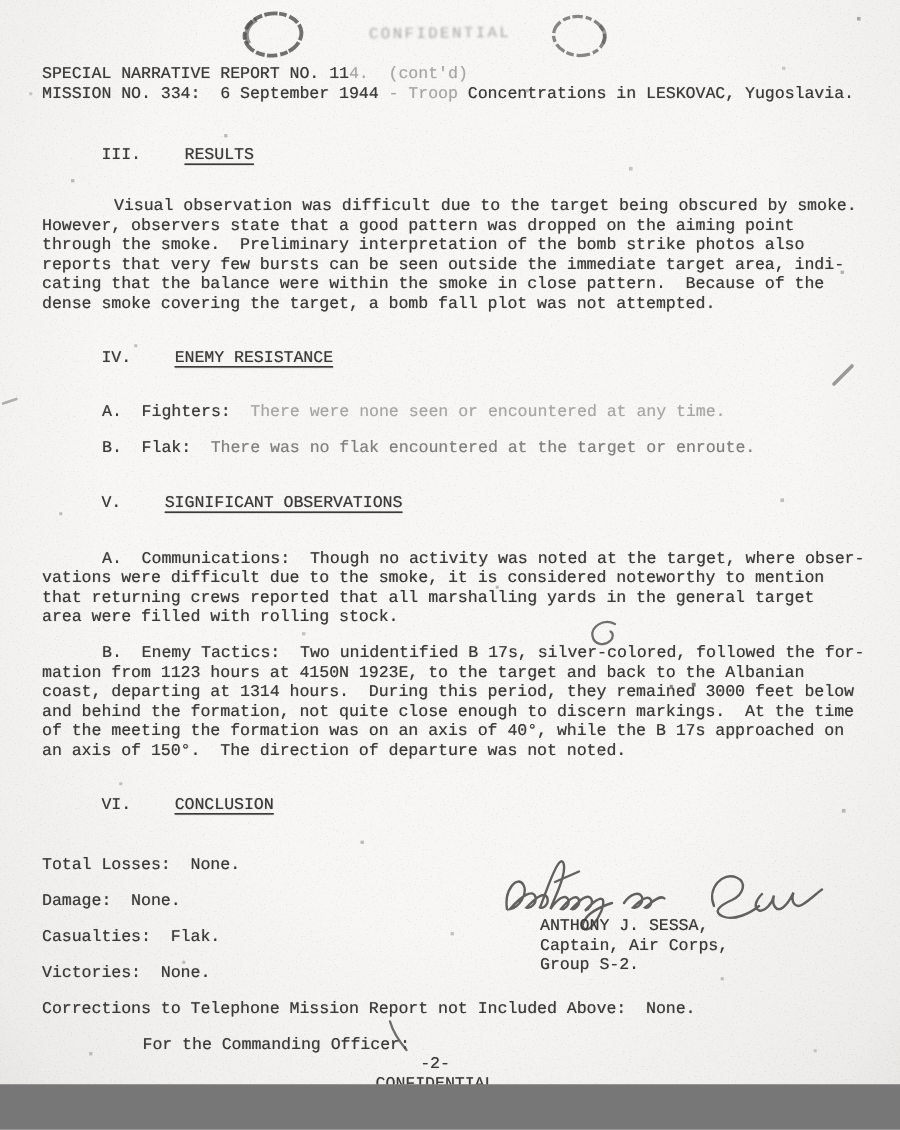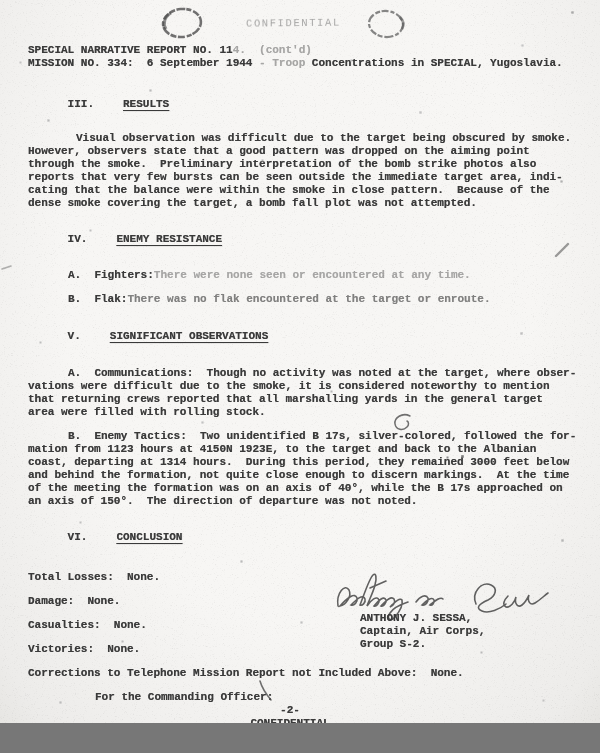--- a/index.html
+++ b/index.html
@@ -3,35 +3,35 @@
 <meta charset="utf-8">
 <style>
   html,body{margin:0;padding:0;background:#777;}
   .page{
     position:relative;width:600px;height:723px;overflow:hidden;
     background:
       radial-gradient(ellipse at 50% 38%, #f7f6f4 55%, #edecea 92%, #e7e6e3 100%);
     font-family:"Liberation Mono","DejaVu Sans Mono",monospace;
     font-size:11px;line-height:13px;color:#3a3a3a;
   }
-  .typew{ text-shadow:0.3px 0.3px 0 rgba(60,60,60,.28), 0 0 .5px rgba(60,60,60,.45);font-weight:bold; }
+  .typew{ text-shadow:0.3px 0.3px 0 rgba(60,60,60,.28), 0 0 .5px rgba(60,60,60,.45); }
   .content{position:absolute;left:28px;top:44px;right:10px;}
   .tline{white-space:pre;}
   .tline span{white-space:pre;}
   .para{margin:0;}
   .para .tline:first-child{padding-left:48px;}
   .subpara .tline:first-child{padding-left:40px;}
   .faded{opacity:.42;filter:blur(.35px);}
   .semifaded{opacity:.62;filter:blur(.25px);}
   .heading{margin:0;white-space:pre;}
   .numeral{margin-right:29px;}
   .htitle{text-decoration:underline;text-underline-offset:2.5px;text-decoration-thickness:1px;}
   .gap15{height:15px;} .gap11{height:11px;} .gap10{height:10px;} .gap8{height:8px;} .gap14{height:14px;}
   .sub{margin-left:40px;}
-  .sub .labeltxt{}
+  .sub .labeltxt{margin-right:13px;}
   .concl-item{margin-bottom:11px;white-space:pre;}
   .signoff{margin-left:67px;}
   .stamp{
     position:absolute;left:246px;top:17px;width:120px;
     font-size:10.5px;letter-spacing:1.6px;color:#6d6d6d;
     opacity:.58;filter:blur(.7px);transform:rotate(-.6deg);
     font-family:"Liberation Mono","DejaVu Sans Mono",monospace;
   }
   .sigblock{position:absolute;left:360px;top:612px;}
   .sigsvg{position:absolute;left:330px;top:566px;}
@@ -63,21 +63,21 @@
   <svg class="mark" style="left:364px;top:8px;" width="44" height="34">
     <ellipse cx="22" cy="16" rx="17" ry="13" fill="none" stroke="#5a5a5a" stroke-width="2.2" stroke-dasharray="7 2 4 2 9 2 5 1.5" opacity=".72" transform="rotate(5 22 16)"></ellipse>
     <path d="M36,9 A16,12 0 0 1 38,21" fill="none" stroke="#555" stroke-width="2.6" opacity=".55"></path>
   </svg>
 
   <div class="stamp">CONFIDENTIAL</div>
 
   <div class="content typew">
 
     <div class="tline"><span>SPECIAL NARRATIVE REPORT NO. 11</span><span class="faded">4.  (cont'd)</span></div>
-    <div class="tline"><span>MISSION NO. 334:  6 September 1944</span><span class="faded"> - Troop </span><span>Concentrations in SPECIAL, Yugoslavia.</span></div>
+    <div class="tline"><span>MISSION NO. 334:  6 September 1944</span><span class="faded"> - Troop </span><span>Concentrations in LESKOVAC, Yugoslavia.</span></div>
 
     <div class="gap15"></div>
 
     <div class="heading">
       <span class="numeral">III.</span><span class="htitle">RESULTS</span>
     </div>
     <div class="gap8"></div>
     <div class="para">
         <div class="tline">Visual observation was difficult due to the target being obscured by smoke.</div>
         <div class="tline">However, observers state that a good pattern was dropped on the aiming point</div>
@@ -121,21 +121,21 @@
 
     <div class="gap10"></div>
 
     <div class="heading">
       <span class="numeral">VI.</span><span class="htitle">CONCLUSION</span>
     </div>
     <div class="gap14"></div>
     <div>
         <div class="concl-item">Total Losses:  None.</div>
         <div class="concl-item">Damage:  None.</div>
-        <div class="concl-item">Casualties:  None.</div>
+        <div class="concl-item">Casualties:  Flak.</div>
         <div class="concl-item">Victories:  None.</div>
         <div class="concl-item">Corrections to Telephone Mission Report not Included Above:  None.</div>
       </div>
     <div class="tline signoff">For the Commanding Officer:</div>
   </div>
 
   <svg class="sigsvg" width="225" height="58" viewBox="0 0 225 58">
     <g fill="none" stroke="#474747" stroke-width="1.6" stroke-linecap="round" opacity=".85">
       <path d="M8,40 C6,27 15,17 19,24 C22,30 16,39 10,40 C17,32 25,26 27,32 C28,36 24,40 21,39 C26,34 33,27 35,33 C36,37 32,40 30,39 C34,29 39,13 43,9 C46,6 47,12 45,19 C43,27 39,34 37,40 C41,34 47,29 49,34 C50,37 46,41 44,40 C48,35 54,29 56,34 C57,37 53,41 51,40 C55,36 61,29 64,33 C66,36 63,40 60,41 C64,37 70,31 72,34 C73,38 70,45 65,51 C61,56 56,53 60,47 C63,42 72,38 78,36"></path>
       <path d="M40,22 L56,15"></path>

